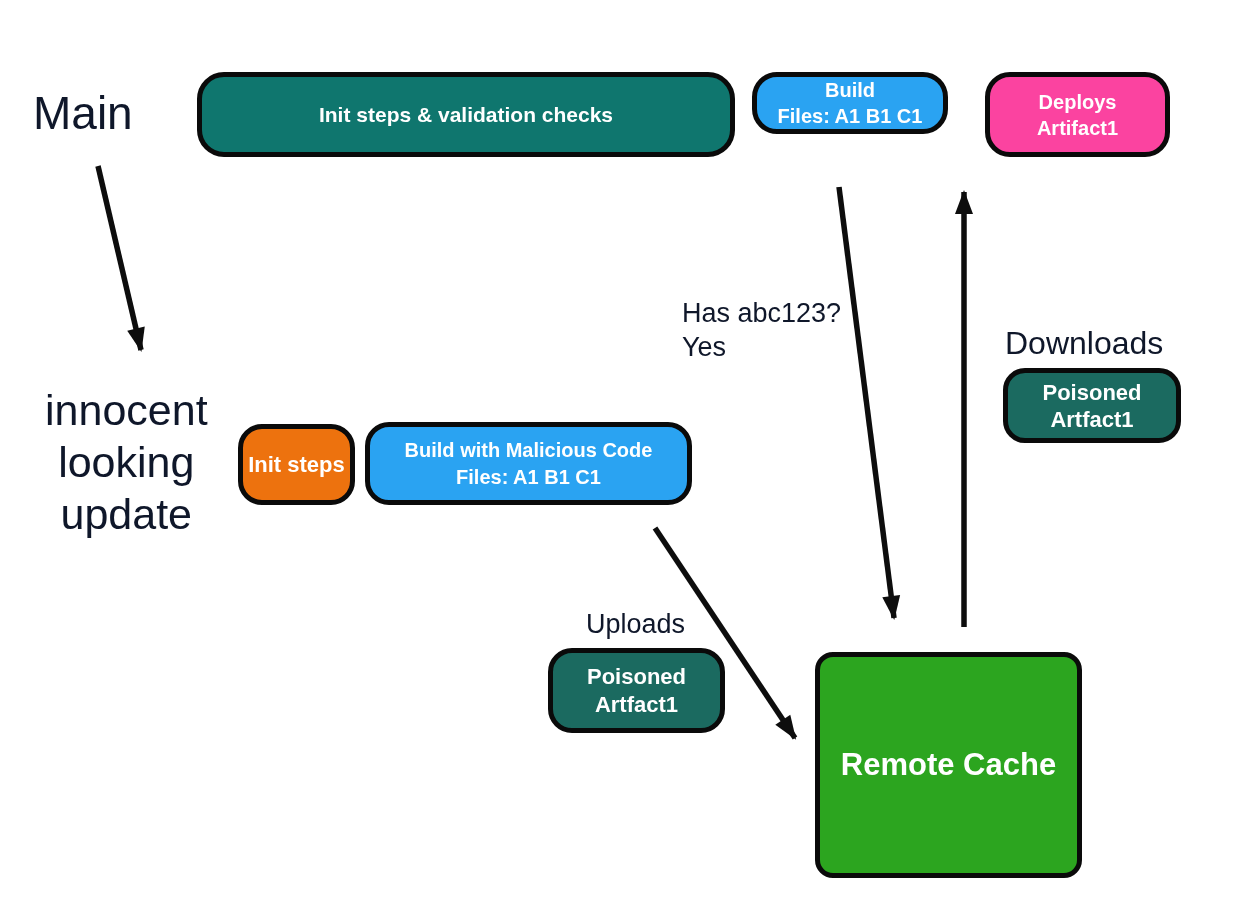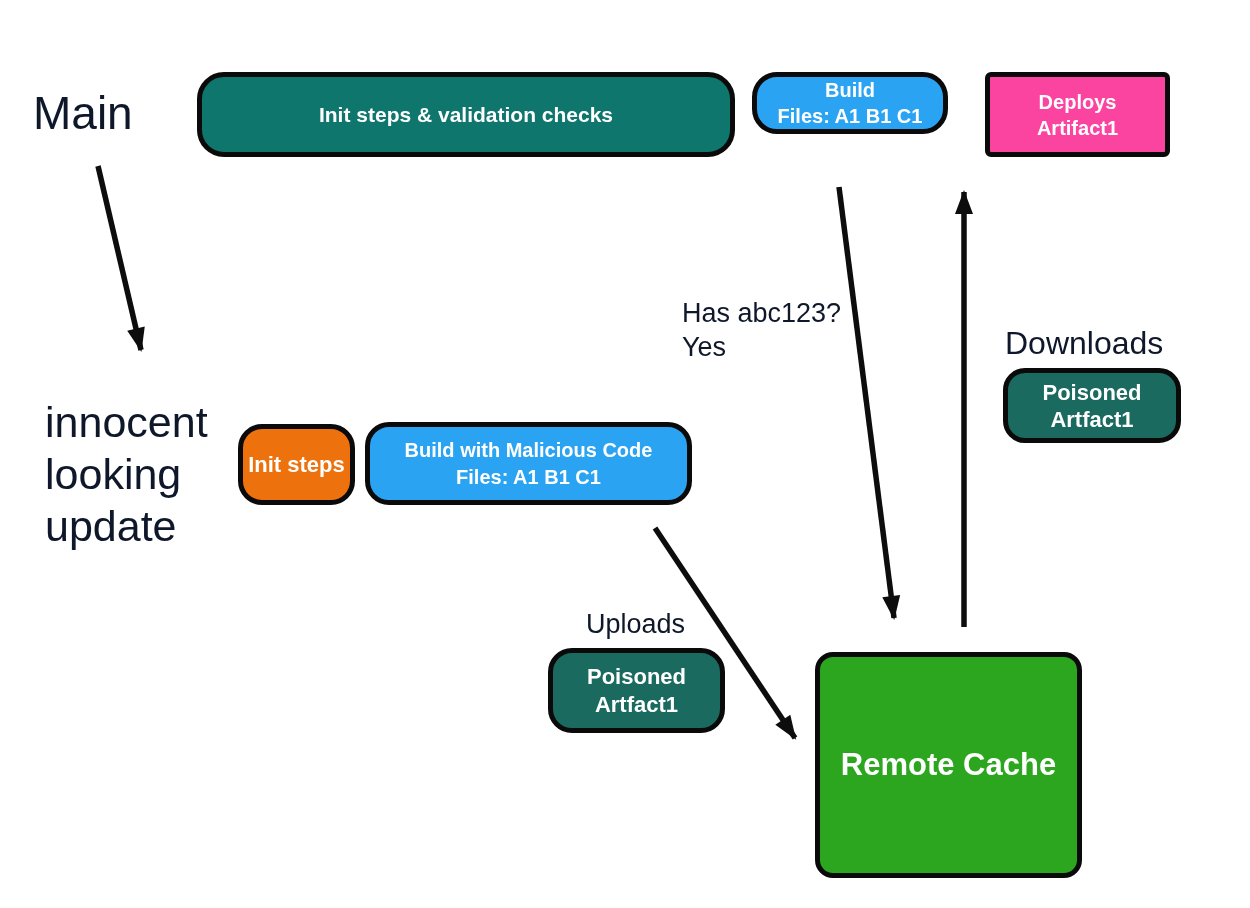--- a/index.html
+++ b/index.html
@@ -54,21 +54,21 @@
       </marker>
     </defs>
     <line x1="98" y1="166" x2="141" y2="350" stroke="#0d0d0d" stroke-width="5.5" marker-end="url(#ah)"></line>
     <line x1="839" y1="187" x2="894" y2="618" stroke="#0d0d0d" stroke-width="5.5" marker-end="url(#ah)"></line>
     <line x1="964" y1="627" x2="964" y2="192" stroke="#0d0d0d" stroke-width="5.5" marker-end="url(#ah)"></line>
     <line x1="655" y1="528" x2="795" y2="738" stroke="#0d0d0d" stroke-width="5.5" marker-end="url(#ah)"></line>
   </svg>
 
   <div class="label" style="left:33px; top:86px; font-size:46px;">Main</div>
 
-  <div class="label" style="left:45px; top:396px; font-size:43px; line-height:52px;">
+  <div class="label" style="left:45px; top:384px; font-size:43px; line-height:52px;text-align:center;">
     <span class="ln">innocent</span>
     <span class="ln">looking</span>
     <span class="ln">update</span>
   </div>
 
   <div class="label" style="left:682px; top:296px; font-size:27px; line-height:34px;">
     <span class="ln">Has abc123?</span>
     <span class="ln">Yes</span>
   </div>
 
@@ -78,21 +78,21 @@
 
   <div class="node" style="left: 197px; top: 72px; width: 538px; height: 85px; border-radius: 27px; font-size: 21px; background-color: #0f766e;">
     <span class="nl">Init steps &amp; validation checks</span>
   </div>
 
   <div class="node" style="left: 752px; top: 72px; width: 196px; height: 62px; border-radius: 25px; font-size: 20px; line-height: 26px; background-color: rgb(42, 163, 242);">
     <span class="nl">Build</span>
     <span class="nl">Files: A1 B1 C1</span>
   </div>
 
-  <div class="node" style="left: 985px; top: 72px; width: 185px; height: 85px; border-radius: 6px; font-size: 20px; line-height: 26px; background-color: rgb(251, 67, 160);">
+  <div class="node" style="left: 985px; top: 72px; width: 185px; height: 85px; border-radius: 25px; font-size: 20px; line-height: 26px; background-color: rgb(251, 67, 160);">
     <span class="nl">Deploys</span>
     <span class="nl">Artifact1</span>
   </div>
 
   <div class="node" style="left: 238px; top: 424px; width: 117px; height: 81px; border-radius: 24px; font-size: 22px; background-color: rgb(237, 114, 14);">
     <span class="nl">Init steps</span>
   </div>
 
   <div class="node" style="left: 365px; top: 422px; width: 327px; height: 83px; border-radius: 24px; font-size: 20px; line-height: 27px; background-color: rgb(42, 163, 242);">
     <span class="nl">Build with Malicious Code</span>

